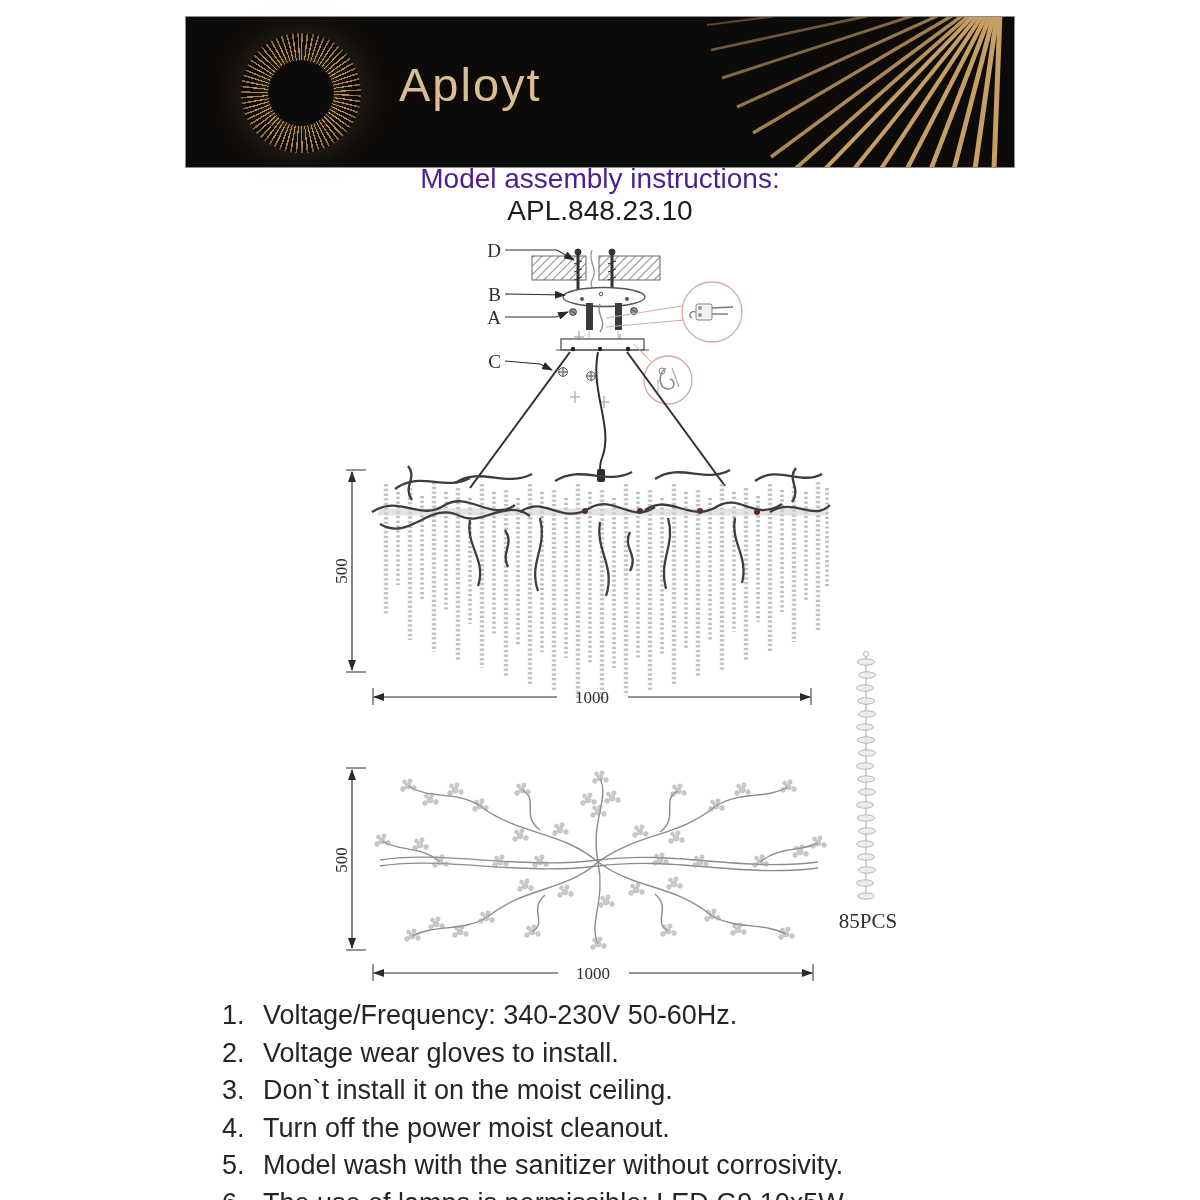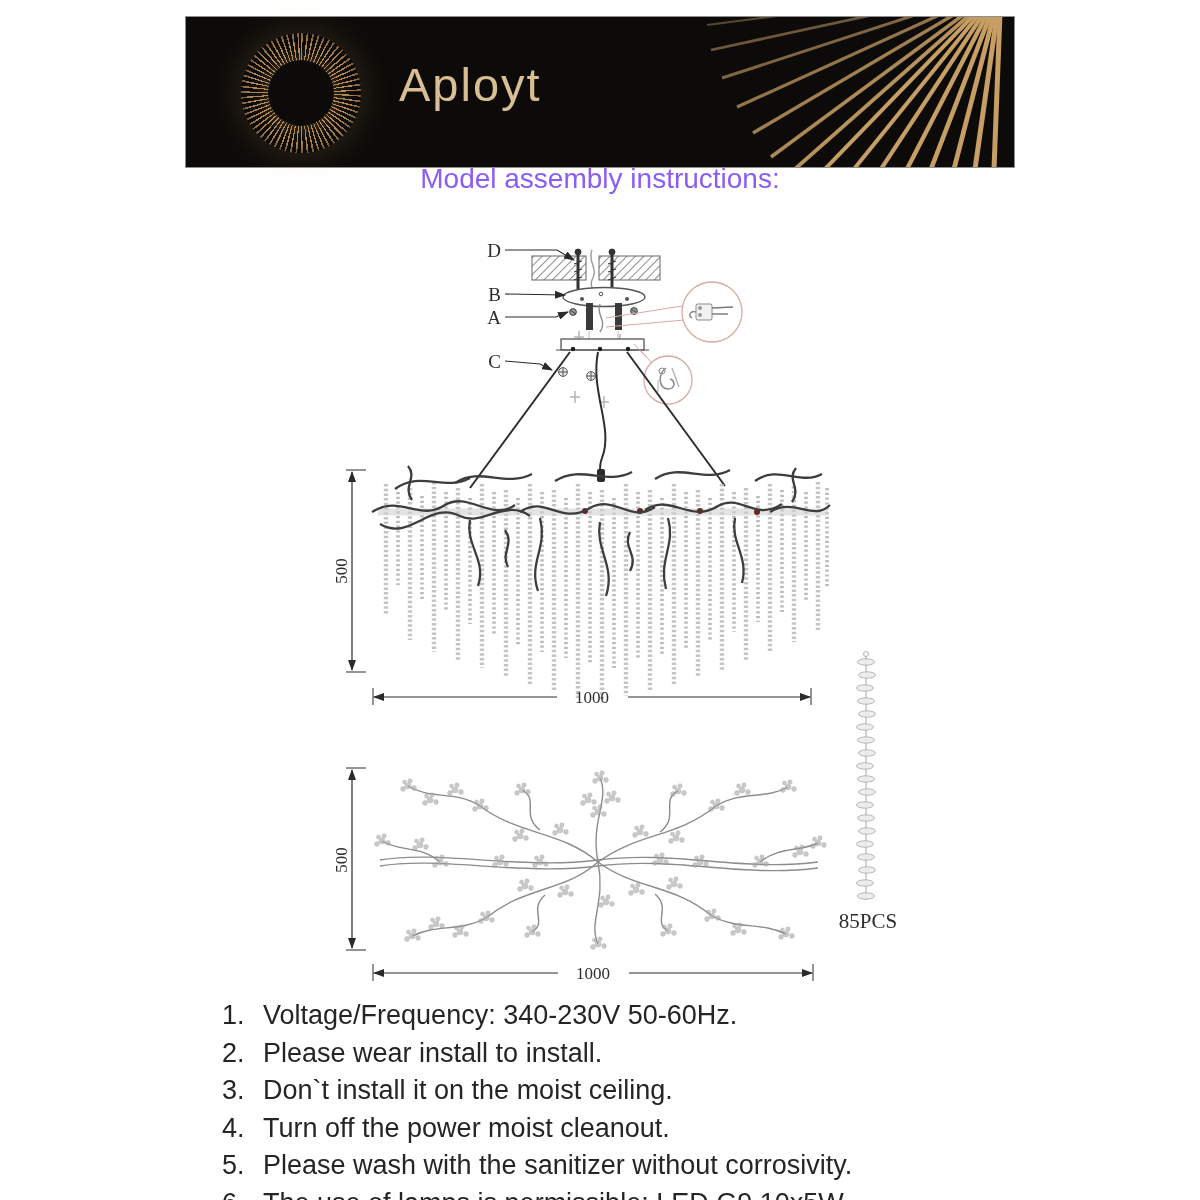--- a/index.html
+++ b/index.html
@@ -25,21 +25,21 @@
     content:"";position:absolute;inset:27px;border-radius:50%;background:#0d0b09;
     box-shadow:0 0 16px 4px rgba(200,160,105,.28);
   }
   .brand{
     position:absolute;left:213px;top:44px;font-size:47px;line-height:1;
     color:#d9be94;letter-spacing:2px;font-weight:400;
   }
   .rays{position:absolute;right:0;top:0;}
   
   .title-wrap{position:absolute;left:0;top:162px;width:1200px;text-align:center;}
-  .title-line{font-size:28px;line-height:33px;color:#8b5cf6;}
+  .title-line{font-size:28px;line-height:33px;color:#4c1d95;}
   .title-model{font-size:28px;line-height:32px;color:#1c1c1c;}
   
   .drawing{position:absolute;left:0;top:0;}
   .cadtext{font-family:"Liberation Serif",serif;fill:#2e2e2e;}
   
   .instructions{position:absolute;left:208px;top:997px;width:860px;}
   .inst-row{display:flex;font-size:27px;line-height:37.5px;color:#252525;}
   .inst-num{width:41px;flex:0 0 41px;padding-left:14px;box-sizing:content-box;}
   .inst-text{flex:1;}
 </style>
@@ -65,20 +65,21 @@
       <line x1="352" y1="-30" x2="282" y2="152" stroke-width="4.6"></line>
       <line x1="352" y1="-30" x2="305" y2="152" stroke-width="4.8"></line>
       <line x1="352" y1="-30" x2="326" y2="152" stroke-width="5.0"></line>
       <line x1="352" y1="-30" x2="345" y2="152" stroke-width="5.0"></line>
     </g>
   </svg>
 </div>
 
 <div class="title-wrap">
   <div class="title-line">Model assembly instructions:</div>
+  <div class="title-model">APL.848.23.10</div>
 </div>
 
 <svg class="drawing" width="1200" height="1200" viewBox="0 0 1200 1200">
   <defs>
     <pattern id="hatch" width="6" height="6" patternUnits="userSpaceOnUse" patternTransform="rotate(45)">
       <rect width="6" height="6" fill="#ffffff"></rect>
       <line x1="0" y1="0" x2="0" y2="6" stroke="#8d8d8d" stroke-width="2"></line>
     </pattern>
     <marker id="arrE" markerWidth="11" markerHeight="8" refX="10" refY="4" orient="auto" markerUnits="userSpaceOnUse">
       <path d="M0,0 L11,4 L0,8 Z" fill="#2a2a2a"></path>
@@ -397,31 +398,31 @@
   </g>
 </svg>
 
 <div class="instructions">
   <div class="inst-row">
     <span class="inst-num">1.</span>
     <span class="inst-text">Voltage/Frequency: 340-230V 50-60Hz.</span>
   </div>
   <div class="inst-row">
     <span class="inst-num">2.</span>
-    <span class="inst-text">Please wear install to install.</span>
+    <span class="inst-text">Voltage wear gloves to install.</span>
   </div>
   <div class="inst-row">
     <span class="inst-num">3.</span>
     <span class="inst-text">Don`t install it on the moist ceiling.</span>
   </div>
   <div class="inst-row">
     <span class="inst-num">4.</span>
     <span class="inst-text">Turn off the power moist cleanout.</span>
   </div>
   <div class="inst-row">
     <span class="inst-num">5.</span>
-    <span class="inst-text">Please wash with the sanitizer without corrosivity.</span>
+    <span class="inst-text">Model wash with the sanitizer without corrosivity.</span>
   </div>
   <div class="inst-row">
     <span class="inst-num">6.</span>
     <span class="inst-text">The use of lamps is permissible: LED G9 10x5W.</span>
   </div>
 </div>
 
 </body></html>

